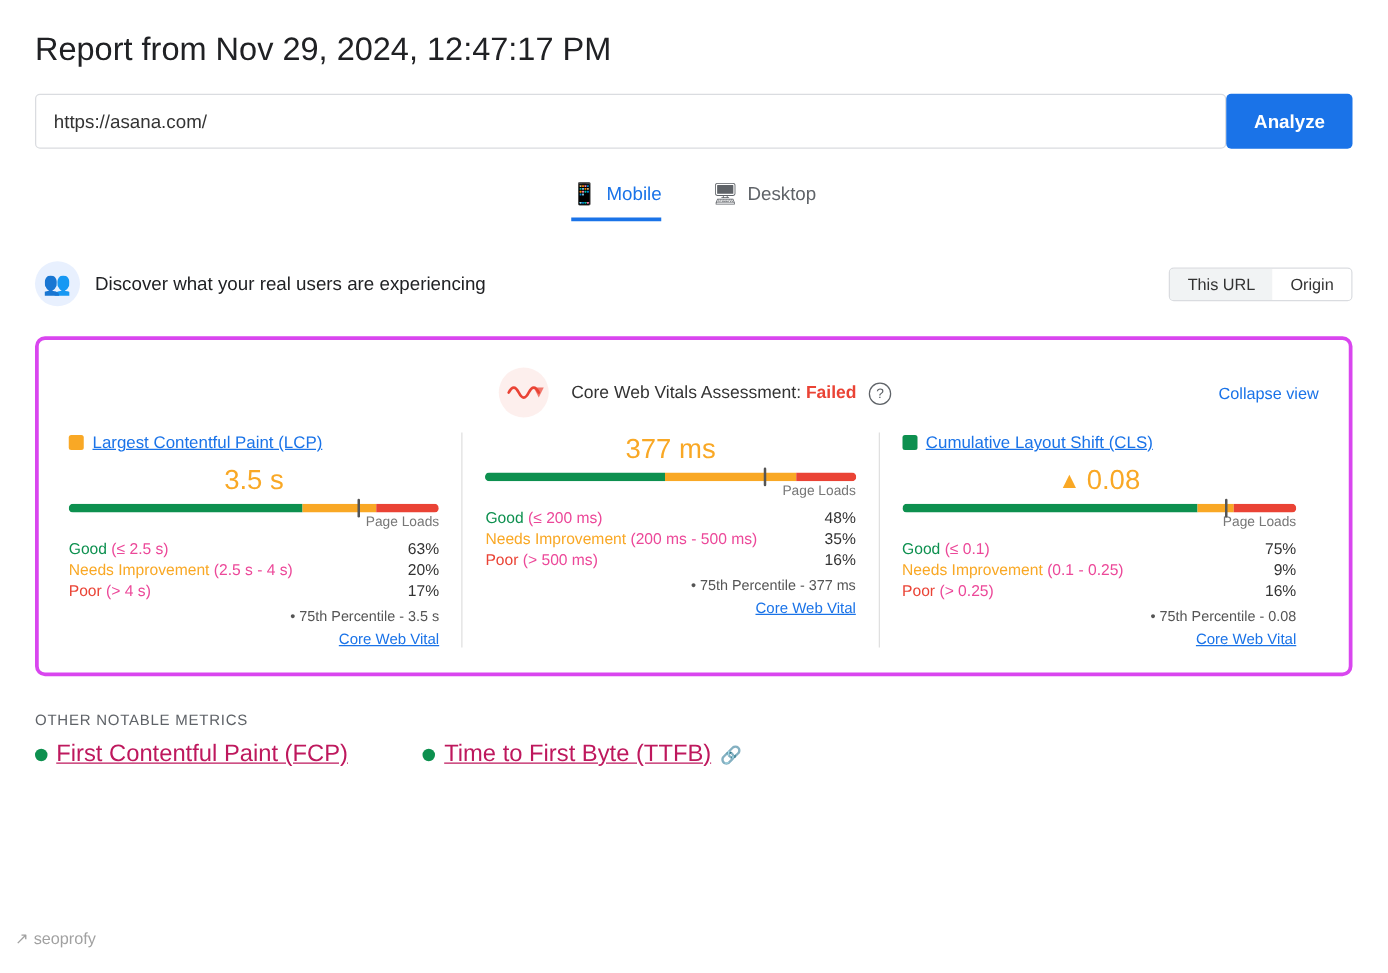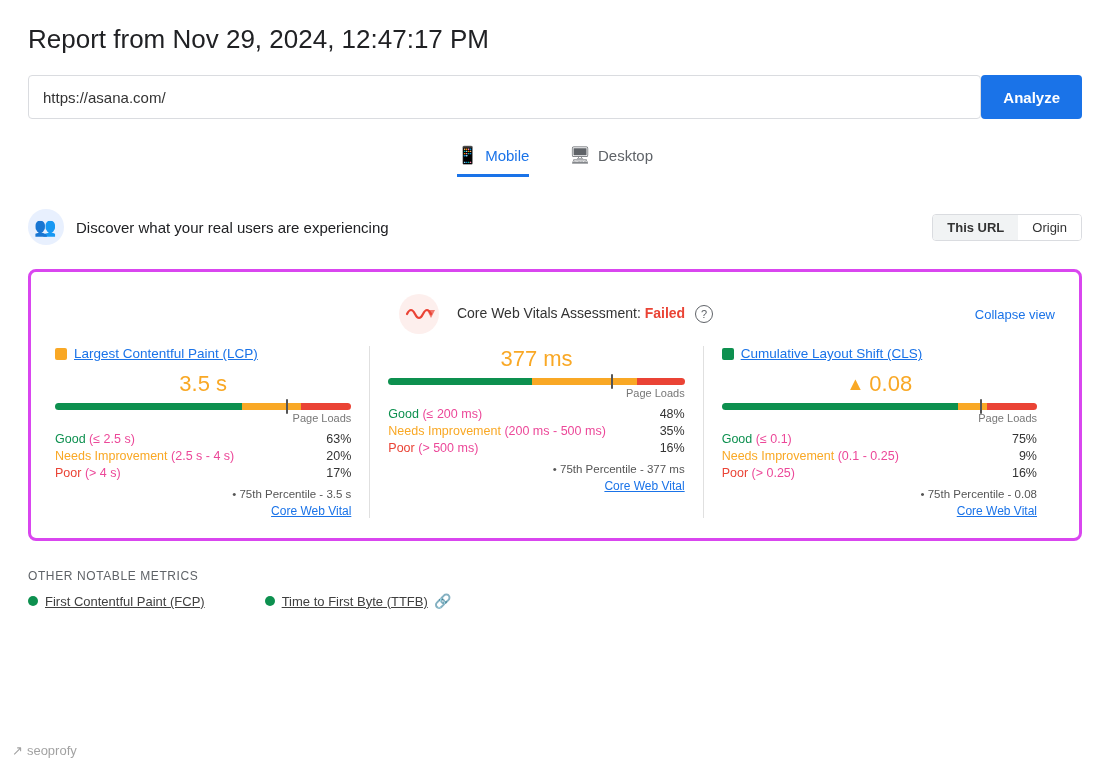--- a/index.html
+++ b/index.html
@@ -109,21 +109,21 @@
     .url-origin-btn {
       padding: 5px 14px;
       font-size: 13px;
       cursor: pointer;
       background: #fff;
       color: #333;
       border: none;
     }
     .url-origin-btn.active {
       background: #f1f3f4;
-      font-weight: 700;
+      font-weight: 400;
     }
     .metrics-card {
       border: 3px solid #d946ef;
       border-radius: 8px;
       padding: 20px 24px 20px 24px;
       margin-bottom: 18px;
     }
     .assessment-row {
       display: flex;
       align-items: center;
@@ -284,22 +284,22 @@
       align-items: center;
       gap: 7px;
     }
     .other-metric-dot {
       width: 10px;
       height: 10px;
       border-radius: 50%;
       background: #0d904f;
     }
     .other-metric-name {
-      font-size: 13px;
-      color: #404040;
+      font-size: 19px;
+      color: #be185d;
       text-decoration: underline;
       cursor: pointer;
     }
     .other-metric-icon {
       font-size: 14px;
       color: #1a73e8;
     }
     .seopr-watermark {
       position: fixed;
       bottom: 20px;

